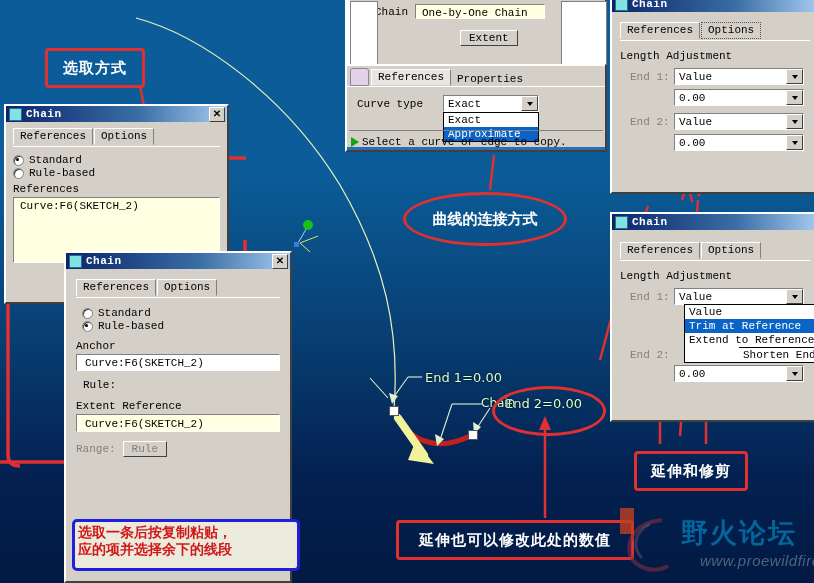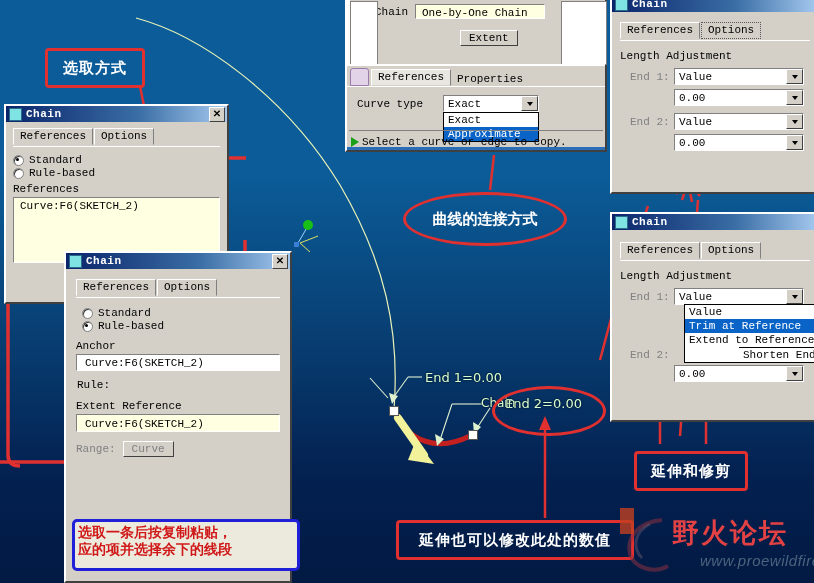--- a/index.html
+++ b/index.html
@@ -60,21 +60,21 @@
     white-space:nowrap;letter-spacing:1px;}
   .annot-ell{position:absolute;border:3px solid #e03030;border-radius:50%;
     color:#fff;font:bold 15px "DejaVu Sans",sans-serif;display:flex;align-items:center;justify-content:center;white-space:nowrap;}
   .bluebox{position:absolute;border:3px solid #2020d8;border-radius:5px;background:#eceadd;
     color:#d01818;font:bold 14px "DejaVu Sans",sans-serif;line-height:17px;padding:2px 3px;box-sizing:border-box;}
 
   .cvs-lbl{position:absolute;color:#d8ffd0;font:13px "DejaVu Sans",sans-serif;white-space:nowrap;text-shadow:0 0 2px #000;}
   .handle{position:absolute;width:8px;height:8px;background:#fff;border:1px solid #555;}
   svg.ov{position:absolute;left:0;top:0;width:814px;height:583px;pointer-events:none;}
 
-  .logo-cn{position:absolute;color:#ef4444;font:bold 27px "DejaVu Sans",sans-serif;letter-spacing:2px;opacity:.95;}
+  .logo-cn{position:absolute;color:#0369a1;font:bold 27px "DejaVu Sans",sans-serif;letter-spacing:2px;opacity:.95;margin-left:9px;}
   .logo-url{position:absolute;color:#5b6f86;font:15px "Liberation Sans",sans-serif;letter-spacing:.5px;opacity:.85;}
 </style>
 </head>
 <body>
 
 <svg class="ov" viewBox="0 0 814 583">
 
   <path d="M136,18 C200,35 285,95 340,185 C385,262 400,330 394,410" fill="none" stroke="#e9f3b8" stroke-width="1.2"></path>
 
   <path d="M395,412 C408,442 438,452 470,436" fill="none" stroke="#c52020" stroke-width="5" stroke-linecap="round"></path>
@@ -257,29 +257,29 @@
       </div>
       <div class="radio" style="margin-left:6px;">
         <span class="rd on"></span>
         <span>Rule-based</span>
       </div>
       <div class="lbl" style="margin-top:8px;">Anchor</div>
       <div class="inputbox" style="height:17px;padding-left:8px;">
         <span>Curve:F6(SKETCH_2)</span>
       </div>
       <div style="display:flex;margin-top:7px;">
-        <span class="lbl" style="margin:1px 6px 0 1px;">Rule:</span>
+        <span class="lbl" style="margin:1px 6px 0 7px;">Rule:</span>
       </div>
       <div class="lbl" style="margin-top:9px;">Extent Reference</div>
       <div class="listbox" style="height:18px;line-height:14px;padding-left:8px;">
         <span>Curve:F6(SKETCH_2)</span>
       </div>
       <div style="display:flex;align-items:center;margin-top:9px;">
         <span class="lbl dis" style="margin:0 7px 0 0;">Range:</span>
-        <span class="btn dis">Curve</span>
+        <span class="btn dis">Rule</span>
       </div>
     </div>
   </div>
 </div>
 
 <div class="abs" style="left:610px;top:-6px;width:210px;height:200px;background:#d4d0c8;border:2px solid;border-color:#fff #404040 #404040 #fff;box-sizing:border-box;">
   <div class="dlg-title" style="height:16px;">
     <span class="ticon"></span>
     <span class="ttxt">Chain</span>
   </div>

